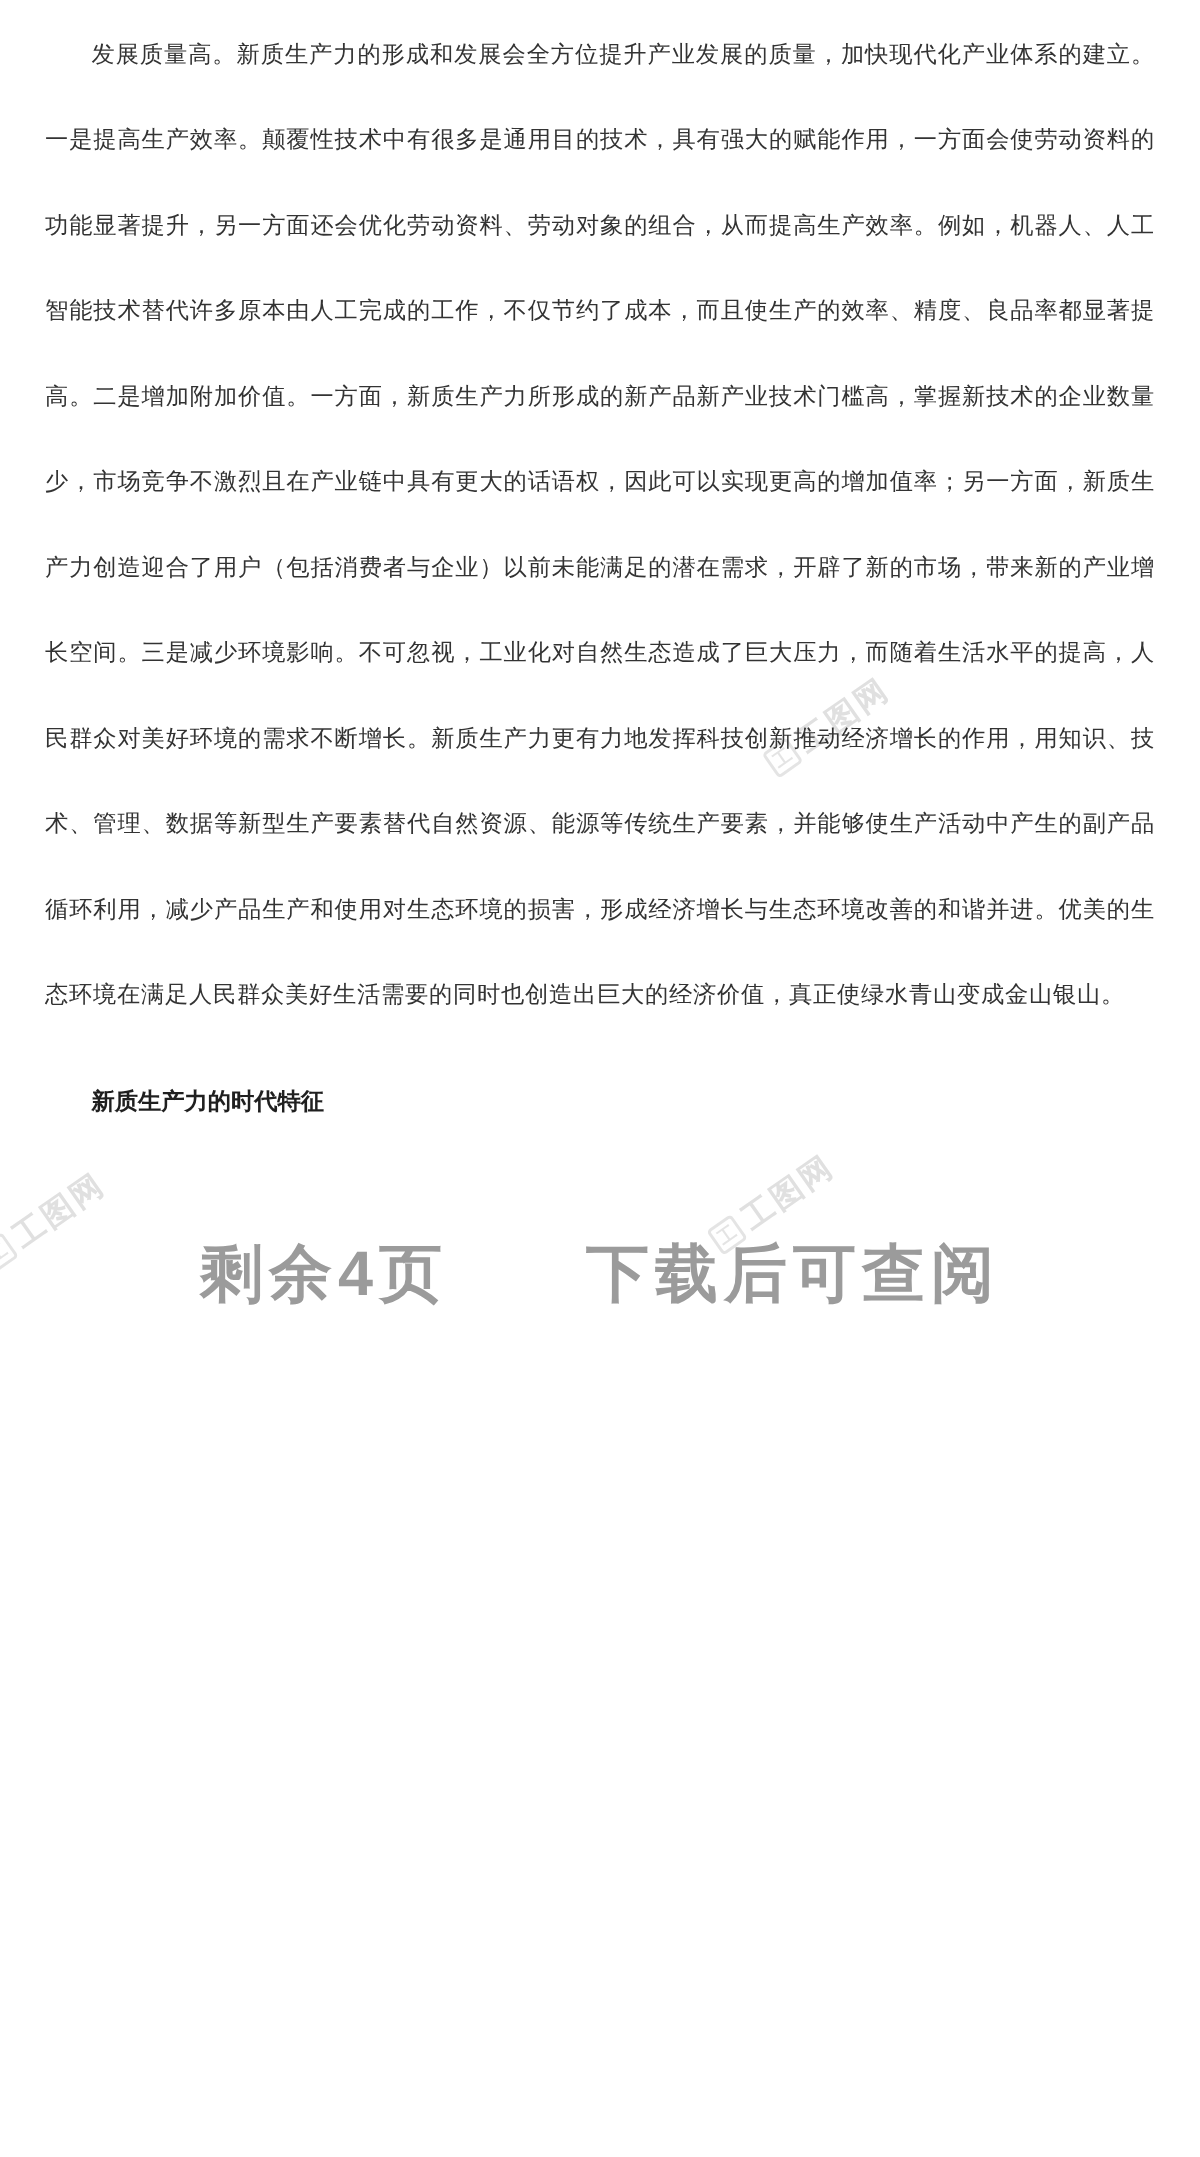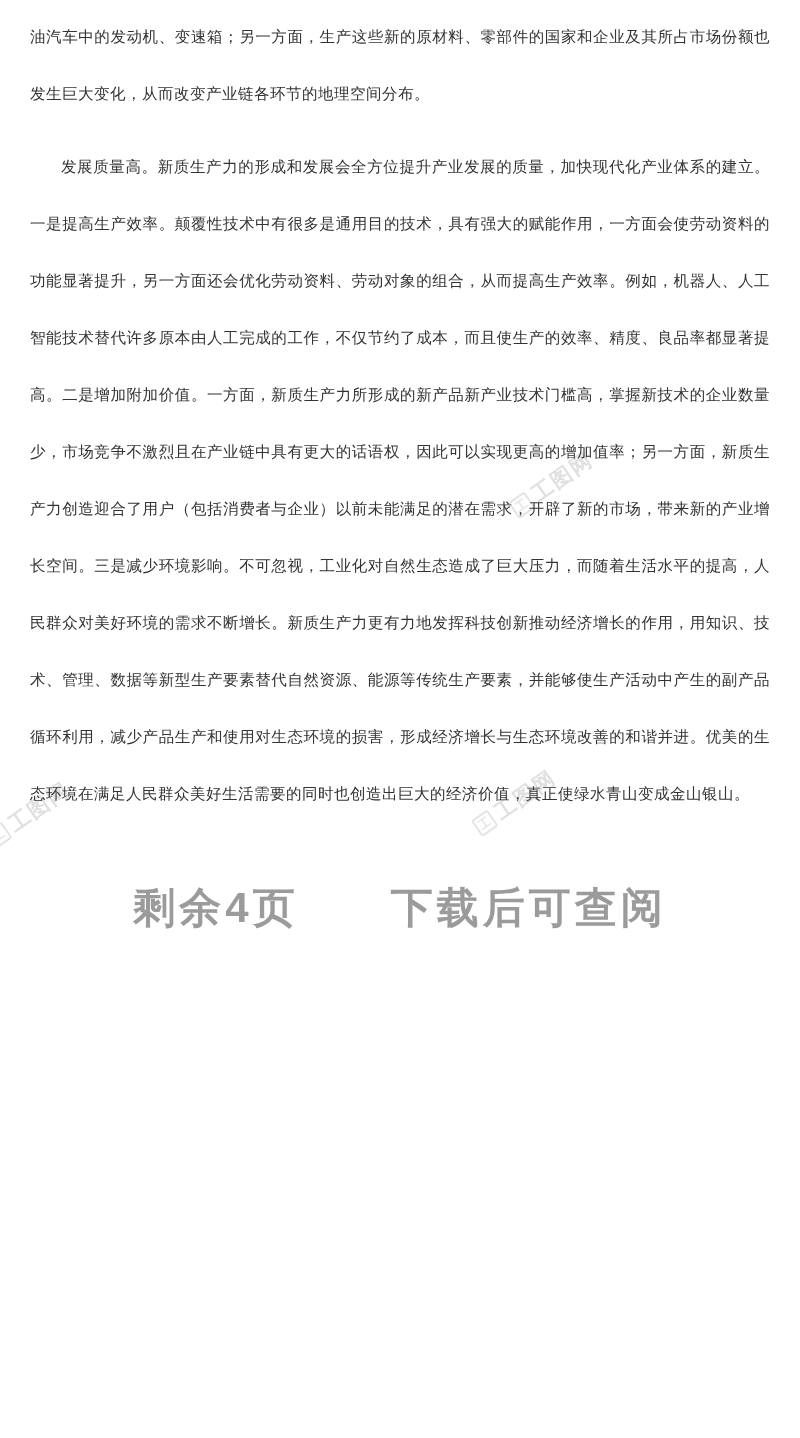--- a/index.html
+++ b/index.html
@@ -105,23 +105,23 @@
     <span class="wm-logo">工</span>
     <span class="wm-text">工图网</span>
   </div>
   <div class="watermark wm-3">
     <span class="wm-logo">工</span>
     <span class="wm-text">工图网</span>
   </div>
 
   <div class="content">
 
-    <p class="para">油汽车中的发动机、变速箱；另一方面，生产这些新的原材料、零部件的国家和企业及其所占市场份额也发生巨大变化，从而改变产业链各环节的地理空间分布。</p>
 
     <p class="para indent">发展质量高。新质生产力的形成和发展会全方位提升产业发展的质量，加快现代化产业体系的建立。一是提高生产效率。颠覆性技术中有很多是通用目的技术，具有强大的赋能作用，一方面会使劳动资料的功能显著提升，另一方面还会优化劳动资料、劳动对象的组合，从而提高生产效率。例如，机器人、人工智能技术替代许多原本由人工完成的工作，不仅节约了成本，而且使生产的效率、精度、良品率都显著提高。二是增加附加价值。一方面，新质生产力所形成的新产品新产业技术门槛高，掌握新技术的企业数量少，市场竞争不激烈且在产业链中具有更大的话语权，因此可以实现更高的增加值率；另一方面，新质生产力创造迎合了用户（包括消费者与企业）以前未能满足的潜在需求，开辟了新的市场，带来新的产业增长空间。三是减少环境影响。不可忽视，工业化对自然生态造成了巨大压力，而随着生活水平的提高，人民群众对美好环境的需求不断增长。新质生产力更有力地发挥科技创新推动经济增长的作用，用知识、技术、管理、数据等新型生产要素替代自然资源、能源等传统生产要素，并能够使生产活动中产生的副产品循环利用，减少产品生产和使用对生态环境的损害，形成经济增长与生态环境改善的和谐并进。优美的生态环境在满足人民群众美好生活需要的同时也创造出巨大的经济价值，真正使绿水青山变成金山银山。</p>
 
+    <h2 class="heading">新质生产力的时代特征</h2>
 
 
     <div class="footer-notice">剩余4页　　下载后可查阅</div>
 
   </div>
 
 </div>
 
 </body></html>

